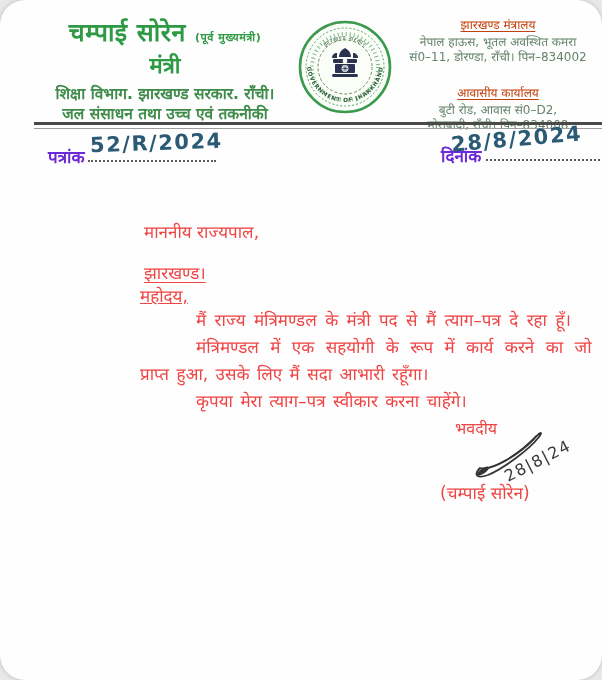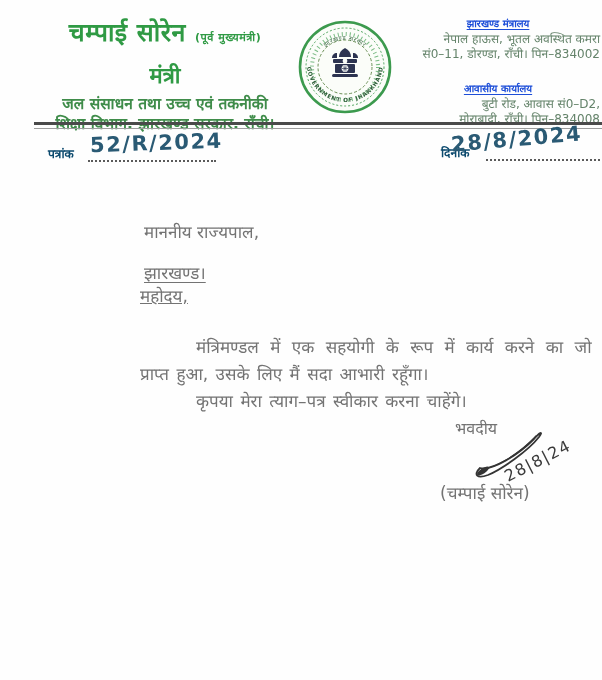--- a/index.html
+++ b/index.html
@@ -1,47 +1,48 @@
 <!DOCTYPE html>
 <html><head>
 <meta charset="utf-8">
 <style>
   html,body{margin:0;padding:0;background:#e8e8e8;}
   .page{
     position:relative;width:602px;height:680px;background:#fefefe;
     font-family:"DejaVu Sans","Liberation Sans",sans-serif;overflow:hidden;
     box-shadow:0 0 4px rgba(0,0,0,.2);
+    border-radius:25px;
   }
   .abs{position:absolute;}
   
   .hdr-left{left:30px;top:14px;width:270px;text-align:center;color:#2f9a44;}
   .hdr-name{font-size:25px;font-weight:bold;letter-spacing:.5px;white-space:nowrap;}
   .hdr-name-suffix{font-size:11px;font-weight:bold;}
-  .hdr-minister{font-size:22px;font-weight:bold;margin-top:11px;}
+  .hdr-minister{font-size:22px;font-weight:bold;margin-top:1px;}
   .hdr-dept{font-size:15.5px;font-weight:600;color:#3f8c4a;line-height:1.3;margin-top:5px;}
   .hdr-right{left:396px;top:16px;width:204px;text-align:center;}
-  .office-title{font-size:10px;font-weight:bold;color:#1d4ed8;text-decoration:underline;text-underline-offset:2px;}
-  .office-addr{font-size:12px;color:#64836a;font-weight:500;line-height:1.28;margin-top:2px;text-align:right;}
+  .office-title{font-size:12px;font-weight:normal;color:#c2410c;text-decoration:underline;text-underline-offset:2px;}
+  .office-addr{font-size:12px;color:#64836a;font-weight:500;line-height:1.28;margin-top:2px;}
   .office-block2{margin-top:18px;}
   .emblem{left:298px;top:17px;}
   
   .rule1{left:34px;width:568px;top:122px;border-top:3px solid #4a4a4a;}
   .rule2{left:34px;width:568px;top:128px;border-top:1px solid #9d9d9d;}
   
-  .label{font-size:12px;color:#0c4a6e;font-weight:600;}
+  .label{font-size:17px;color:#6d28d9;font-weight:600;}
   .dotline{border-bottom:2px dotted #5a5a5a;height:18px;}
   .hand{font-size:21px;color:#2a5a74;font-weight:600;letter-spacing:1.5px;white-space:nowrap;}
   .ref-label{left:48px;top:145px;}
   .ref-dots{left:88px;top:142px;width:128px;}
   .ref-value{left:90px;top:131px;transform:rotate(-2deg);}
   .date-label{left:441px;top:144px;}
   .date-dots{left:486px;top:141px;width:114px;}
   .date-value{left:451px;top:127px;transform:rotate(-5deg);}
   
-  .body-text{font-size:17px;color:#737373;font-weight:500;white-space:nowrap;}
+  .body-text{font-size:17px;color:#ef4444;font-weight:500;white-space:nowrap;}
   .addr1{left:144px;top:220px;}
   .addr2{left:144px;top:245px;text-decoration:underline;text-underline-offset:3px;margin-top:16px;}
   .salutation{left:140px;top:284px;text-decoration:underline;}
   .para1{left:196px;top:308px;word-spacing:3px;}
   .para2a{left:196px;top:335px;word-spacing:6px;}
   .para2b{left:140px;top:362px;word-spacing:2px;}
   .para3{left:196px;top:389px;word-spacing:2px;}
   .closing{left:455px;top:417px;font-size:16px;text-align:center;}
   .sig-svg{left:458px;top:424px;}
   .signatory{left:440px;top:481px;font-weight:400;text-align:right;}
@@ -50,22 +51,22 @@
 <body>
 
 <div class="page">
 
   <div class="abs hdr-left">
     <div class="hdr-name"><span>चम्पाई सोरेन</span>
       <span class="hdr-name-suffix">(पूर्व मुख्यमंत्री)</span>
     </div>
     <div class="hdr-minister">मंत्री</div>
     <div class="hdr-dept">
+      <div>शिक्षा विभाग. झारखण्ड सरकार. राँची।</div>
       <div>जल संसाधन तथा उच्च एवं तकनीकी</div>
-      <div>शिक्षा विभाग. झारखण्ड सरकार. राँची।</div>
     </div>
   </div>
 
   <svg class="abs emblem" width="94" height="102" viewBox="0 0 94 102">
     <circle cx="47" cy="50" r="45" fill="#fbfdf9" stroke="#3c9a4e" stroke-width="2.6"></circle>
     <circle cx="47" cy="50" r="39" fill="none" stroke="#4da45c" stroke-width="1" stroke-dasharray="2 2"></circle>
     <circle cx="47" cy="50" r="33" fill="none" stroke="#4da45c" stroke-width="4" stroke-dasharray="1 3" opacity=".75"></circle>
     <circle cx="47" cy="50" r="27" fill="none" stroke="#6a8f55" stroke-width="1" stroke-dasharray="3 2"></circle>
 
     <g fill="#2c3350">
@@ -118,20 +119,21 @@
   <div class="abs dotline ref-dots"></div>
   <div class="abs hand ref-value">52/R/2024</div>
 
   <div class="abs label date-label">दिनांक</div>
   <div class="abs dotline date-dots"></div>
   <div class="abs hand date-value">28/8/2024</div>
 
   <div class="abs body-text addr1">माननीय राज्यपाल,</div>
   <div class="abs body-text addr2">झारखण्ड।</div>
   <div class="abs body-text salutation">महोदय,</div>
+  <div class="abs body-text para1">मैं राज्य मंत्रिमण्डल के मंत्री पद से मैं त्याग–पत्र दे रहा हूँ।</div>
   <div class="abs body-text para2a">मंत्रिमण्डल में एक सहयोगी के रूप में कार्य करने का जो अवसर मुझे</div>
   <div class="abs body-text para2b">प्राप्त हुआ, उसके लिए मैं सदा आभारी रहूँगा।</div>
   <div class="abs body-text para3">कृपया मेरा त्याग–पत्र स्वीकार करना चाहेंगे।</div>
 
   <div class="abs body-text closing">भवदीय</div>
 
   <svg class="abs sig-svg" width="142" height="62" viewBox="0 0 142 62">
     <g stroke="#343434" fill="none" stroke-width="1.8" stroke-linecap="round">
       <path d="M 22 44 C 34 47, 60 31, 76 15 C 81 9, 86 6, 81 13 C 70 27, 44 45, 30 51 C 19 55, 15 51, 22 44 Z"></path>
       <path d="M 26 45 C 42 42, 63 28, 78 12" stroke-width="1.2"></path>

